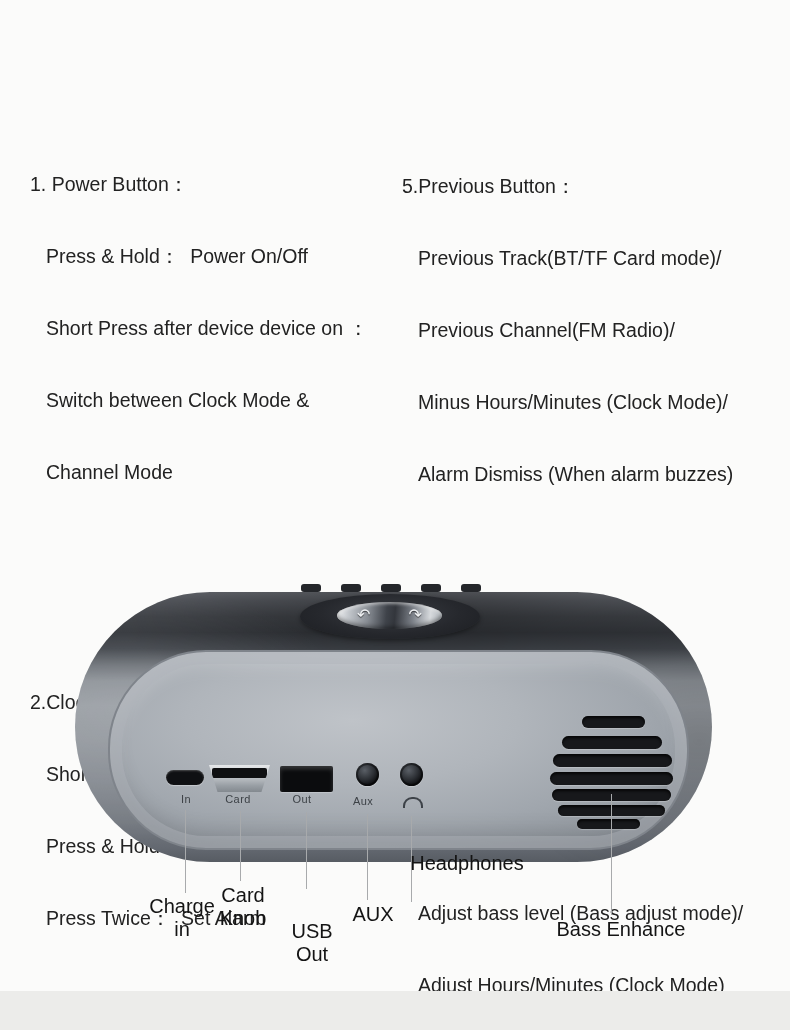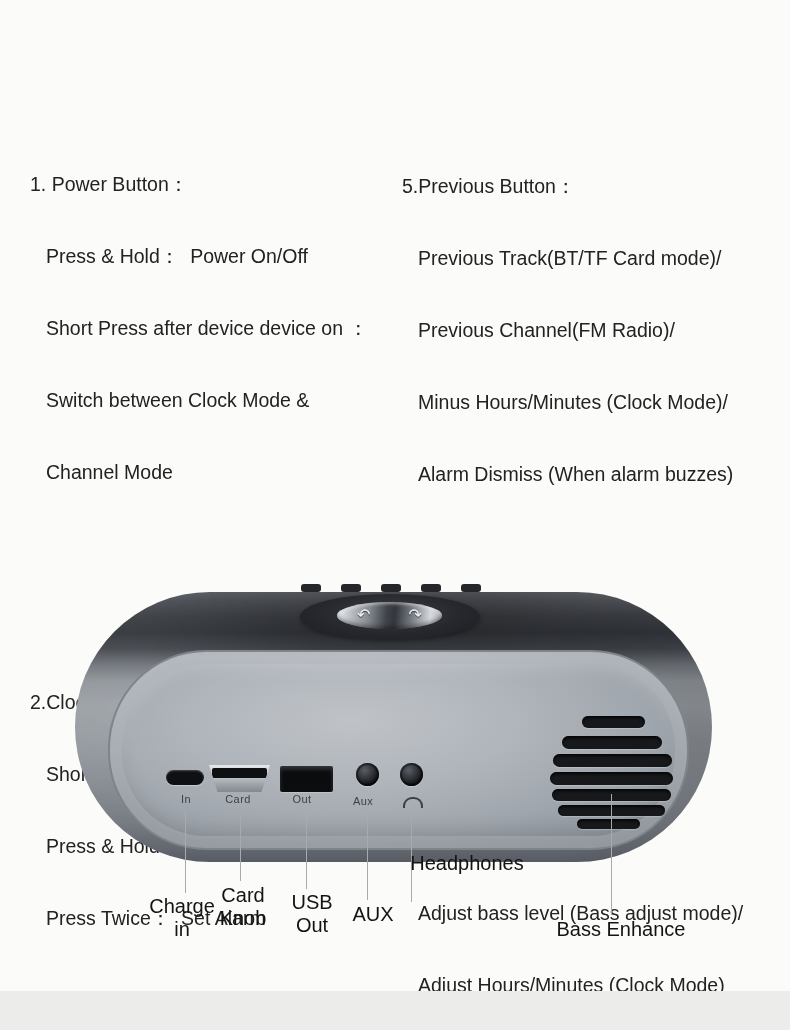--- a/index.html
+++ b/index.html
@@ -225,21 +225,21 @@
   <div class="leader-line" style="left:611px;top:794px;height:121px"></div>
 
   <div class="callout" style="left:142px;top:895px;width:80px">
     <div>Charge</div>
     <div>in</div>
   </div>
   <div class="callout" style="left:207px;top:884px;width:72px">
     <div>Card</div>
     <div>Knob</div>
   </div>
-  <div class="callout" style="left:282px;top:891px;width:60px">
+  <div class="callout" style="left:282px;top:920px;width:60px">
     <div>USB</div>
     <div>Out</div>
   </div>
   <div class="callout" style="left:341px;top:903px;width:64px">
     <div>AUX</div>
   </div>
   <div class="callout" style="left:400px;top:852px;width:134px">
     <div>Headphones</div>
   </div>
   <div class="callout" style="left:545px;top:918px;width:152px">

